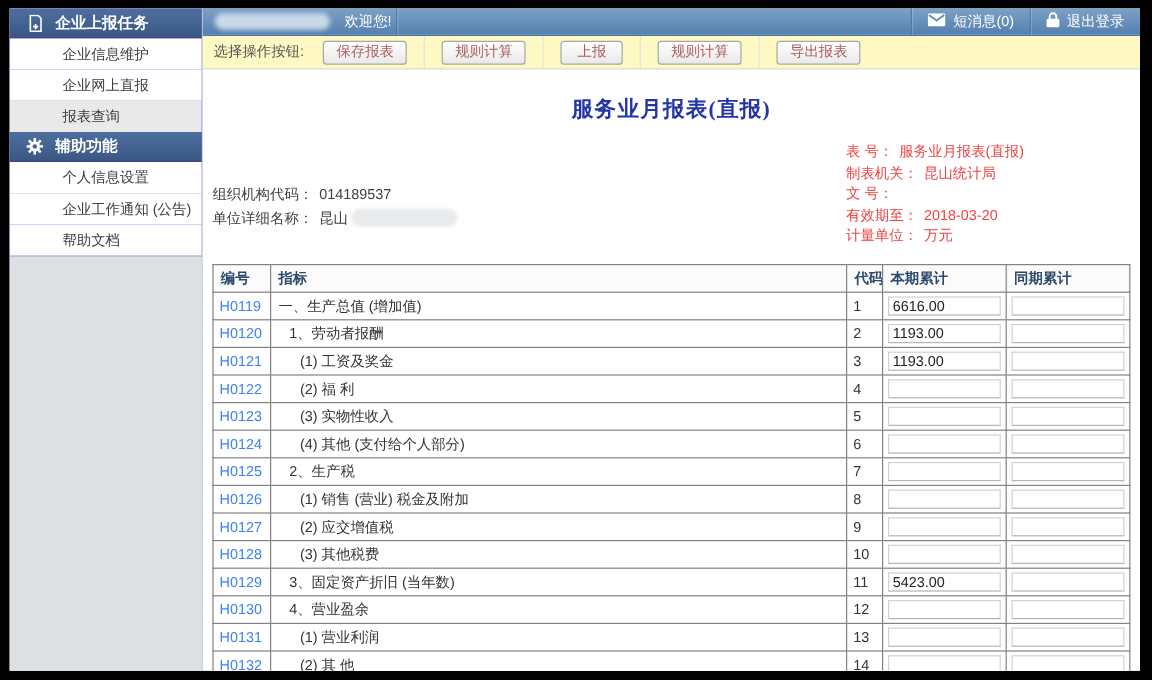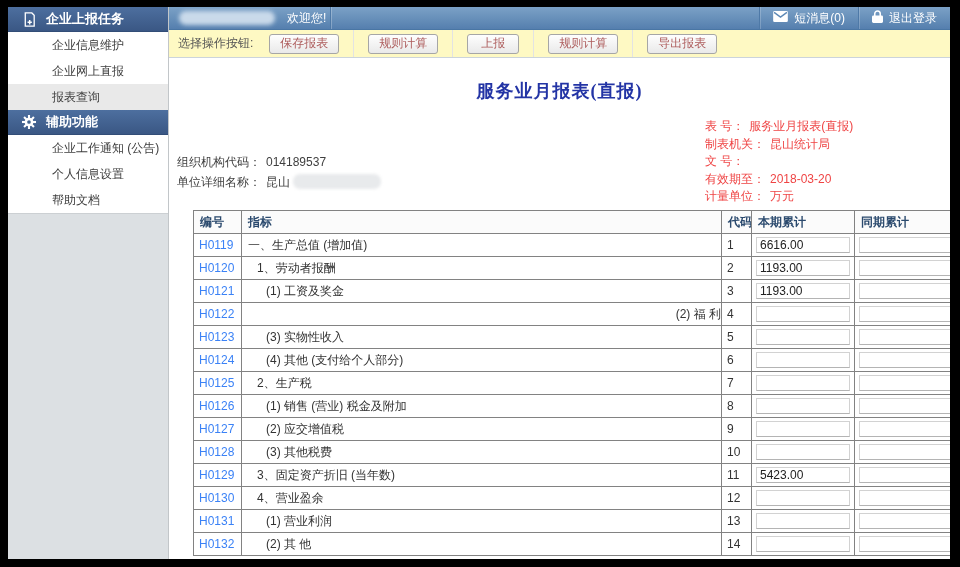--- a/index.html
+++ b/index.html
@@ -75,24 +75,23 @@
     position: absolute; top: 21px; left: 0; width: 781px; text-align: center;
     font-family: "Liberation Serif", "DejaVu Serif", serif;
     font-size: 18px; font-weight: bold; color: #2334a5; letter-spacing: 1px;
   }
   .meta-right { position: absolute; left: 536px; top: 60px; line-height: 17.5px; color: #ef4444; }
   .meta-left  { position: absolute; left: 8px;  top: 94px; line-height: 20px;  color: #3f3f3f; }
   .meta-line .meta-value { margin-left: 5px; }
   .blob.unit { width: 88px; height: 15px; background: #e8eaec; vertical-align: -3px; margin-left: 3px; filter: blur(1.5px); }
   
   .report-table {
-    position: absolute; left: 8px; top: 152px; width: 764px;
+    position: absolute; left: 8px; top: 162px; width: 764px;
     border-collapse: collapse; table-layout: fixed; background: #fff;
     border: 1px solid #4c4c4c;
-    margin-left: 16px;
   }
   .report-table th, .report-table td { border: 1px solid #828282; overflow: hidden; white-space: nowrap; }
   .report-table th {
     height: 23px; text-align: left; padding-left: 6px;
     font-size: 12px; font-weight: bold; color: #2b4a6e; background: #fbfbfb;
   }
   .report-table td { height: 23px; font-size: 12px; color: #333; }
   td.cell-code { padding-left: 5px; }
   td.cell-code .code-link { color: #3b82f6; cursor: pointer; }
   td.cell-seq { padding-left: 5px; }
@@ -129,22 +128,22 @@
                 <rect x="0" y="6.8" width="16" height="2.4"></rect>
                 <rect x="6.8" y="0" width="2.4" height="16" transform="rotate(45 8 8)"></rect>
                 <rect x="6.8" y="0" width="2.4" height="16" transform="rotate(-45 8 8)"></rect>
                 <circle cx="8" cy="8" r="5"></circle>
               </g>
               <circle cx="8" cy="8" r="2.1" fill="#42648f"></circle>
             </svg>
           </span>
           <span>辅助功能</span>
         </div>
+        <div class="side-item">个人信息设置</div>
         <div class="side-item">企业工作通知 (公告)</div>
-        <div class="side-item">个人信息设置</div>
         <div class="side-item">帮助文档</div>
       </div>
     <div class="side-filler"></div>
   </aside>
 
   <header class="topbar">
     <span class="blob company"></span>
     <span class="welcome">欢迎您!</span>
     <span class="topbar-divider"></span>
     <div class="topbar-right">
@@ -239,21 +238,21 @@
             <td class="cell-seq">3</td>
             <td class="cell-current">
               <div class="inputbox">1193.00</div>
             </td>
             <td class="cell-prior">
               <div class="inputbox"></div>
             </td>
           </tr>
           <tr>
             <td class="cell-code"><span class="code-link">H0122</span></td>
-            <td class="cell-indicator" style="padding-left: 24px; text-align: right;">(2) 福 利</td>
+            <td class="cell-indicator" style="padding-left: 24px;">(2) 福 利</td>
             <td class="cell-seq">4</td>
             <td class="cell-current">
               <div class="inputbox"></div>
             </td>
             <td class="cell-prior">
               <div class="inputbox"></div>
             </td>
           </tr>
           <tr>
             <td class="cell-code"><span class="code-link">H0123</span></td>

